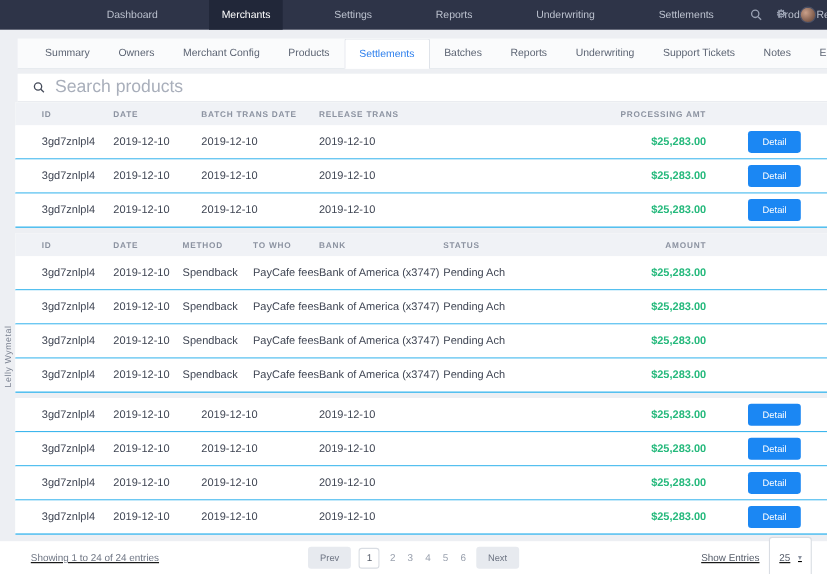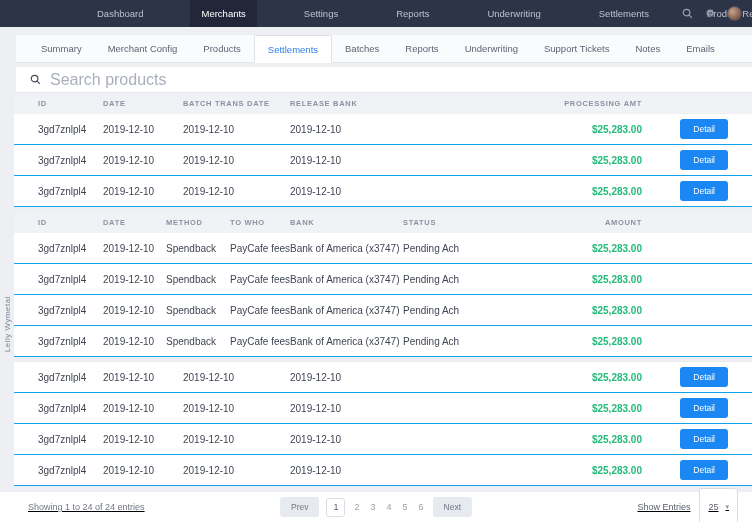--- a/index.html
+++ b/index.html
@@ -74,20 +74,21 @@
     <span class="nav-icon">⚙</span>
     <span class="avatar"></span>
   </div>
 </header>
 
 <span class="vlabel">Lelly Wymetal</span>
 <span class="expand-chevron">›</span>
 
 <nav class="tabsbar">
   <div class="tab">Summary</div>
+  <div class="tab">Owners</div>
   <div class="tab">Merchant Config</div>
   <div class="tab">Products</div>
   <div class="tab active">Settlements</div>
   <div class="tab">Batches</div>
   <div class="tab">Reports</div>
   <div class="tab">Underwriting</div>
   <div class="tab">Support Tickets</div>
   <div class="tab">Notes</div>
   <div class="tab">Emails</div>
 </nav>
@@ -102,21 +103,21 @@
   <input type="text" placeholder="Search products" style="">
 </div>
 
 <div class="tables">
 
   <div class="section">
     <div class="thead grid1">
       <span class="cell">ID</span>
       <span class="cell">DATE</span>
       <span class="cell">BATCH TRANS DATE</span>
-      <span class="cell">RELEASE BANK</span>
+      <span class="cell">RELEASE TRANS</span>
       <span class="cell amount-h">PROCESSING AMT</span>
       <span class="cell"></span>
     </div>
     <div class="trow grid1">
       <span class="cell">3gd7znlpl4</span>
       <span class="cell">2019-12-10</span>
       <span class="cell">2019-12-10</span>
       <span class="cell">2019-12-10</span>
       <span class="cell amount">$25,283.00</span>
       <span class="cell btncell">

